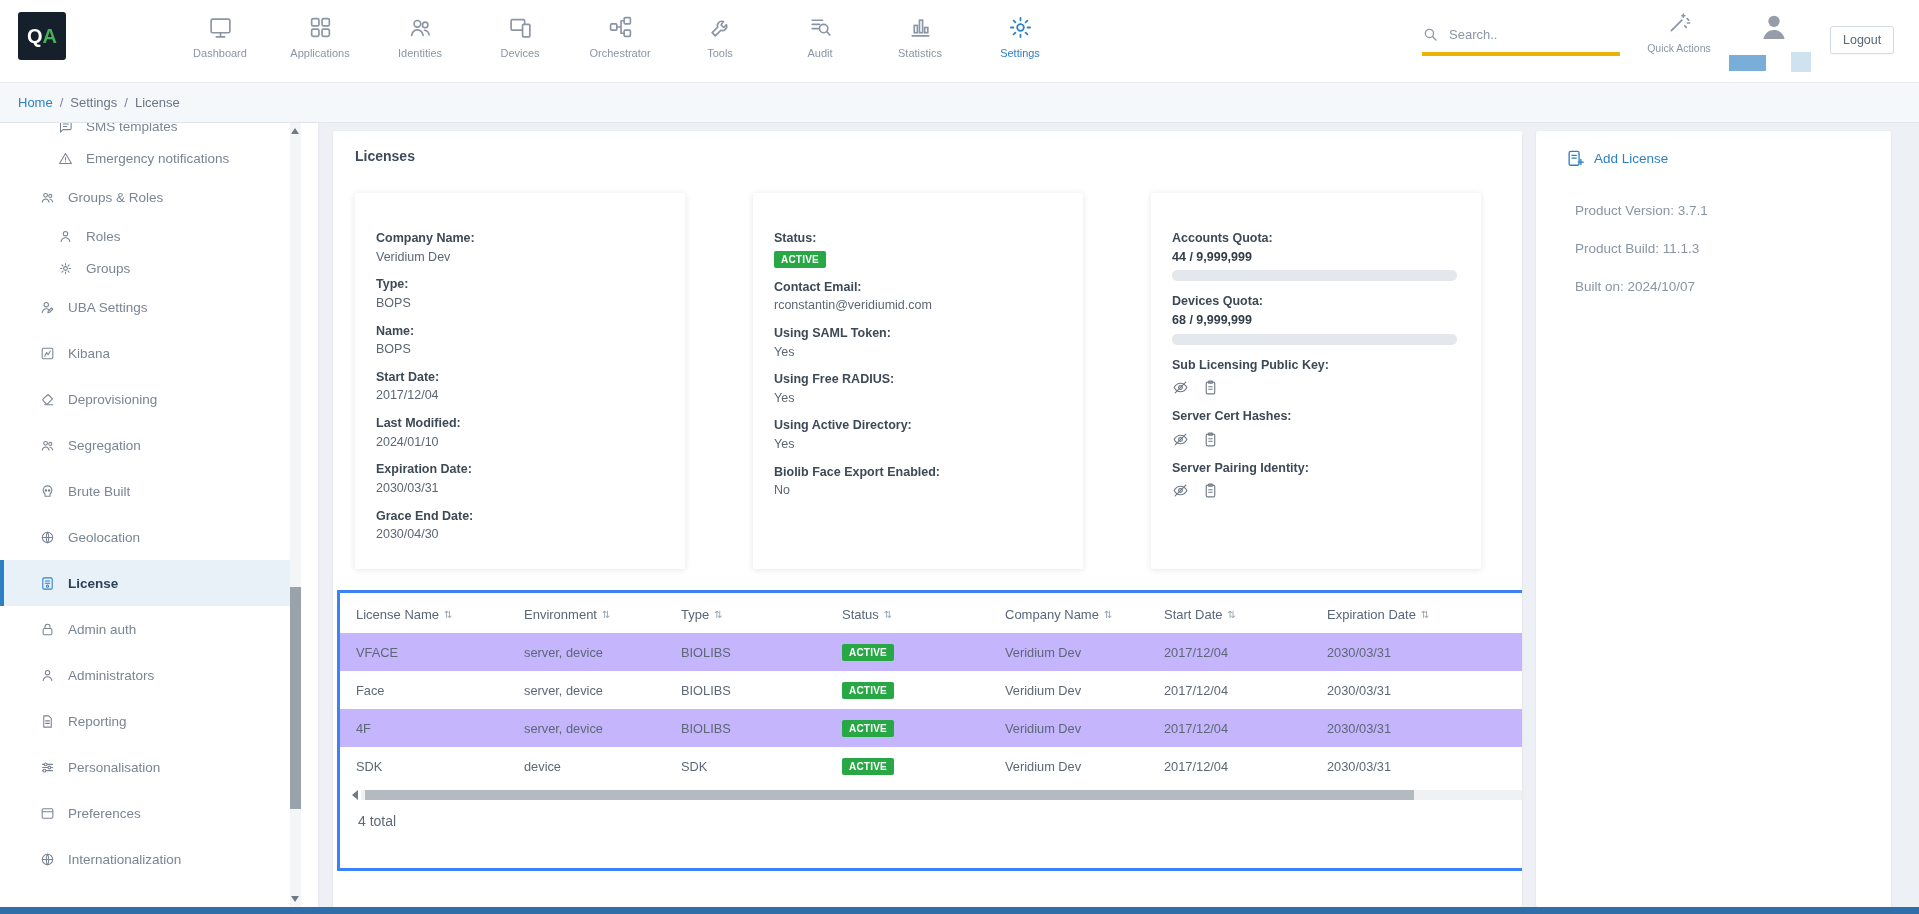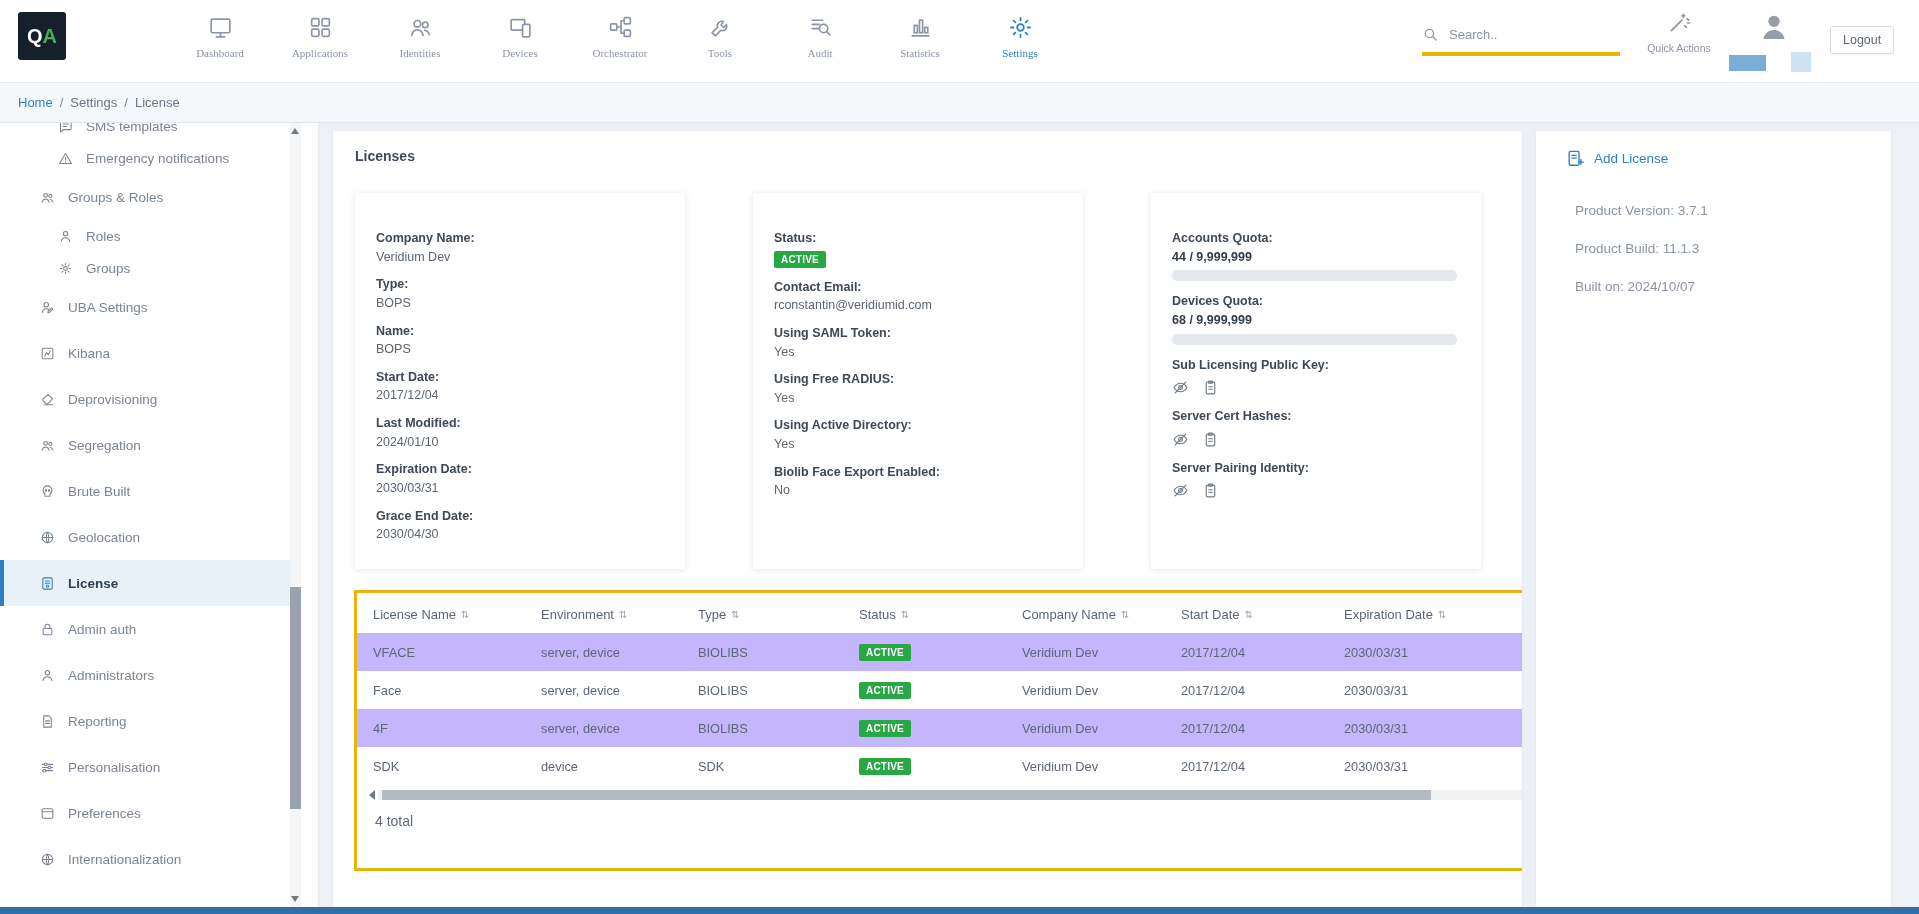--- a/index.html
+++ b/index.html
@@ -8,21 +8,21 @@
   #app { position:relative; width:1919px; height:914px; background:#edf0f4; overflow:hidden; }
   svg { display:block; }
 
   
   .topnav { position:absolute; left:0; top:0; width:1919px; height:83px; background:#fff; border-bottom:1px solid #e9edf2; z-index:5; }
   .logo { position:absolute; left:18px; top:12px; width:48px; height:48px; background:#161f2c; border-radius:3px; display:flex; align-items:center; justify-content:center; font-size:20px; font-weight:bold; cursor:pointer; }
   .logo .lq { color:#ffffff; }
   .logo .la { color:#45b055; }
   .nav-items { position:absolute; left:170px; top:9px; display:flex; }
   .nav-item { width:100px; display:flex; flex-direction:column; align-items:center; padding-top:6px; gap:7px; color:#8b95a5; cursor:pointer; }
-  .nav-item .nav-label { font-size:11px;font-family:Liberation Serif, serif; }
+  .nav-item .nav-label { font-size:11px; }
   .nav-item svg { width:25px; height:25px; }
   .nav-item.active { color:#2e80c4; }
   .search-wrap { position:absolute; left:1422px; top:26px; width:198px; display:flex; align-items:center; gap:10px; border-bottom:4px solid #eab308; padding-bottom:9px; color:#8b95a5; }
   .search-wrap svg { width:17px; height:17px; }
   .search-wrap input { border:none; outline:none; background:transparent; font-family:inherit; font-size:13px; color:#6b7684; width:155px; }
   .search-wrap input::placeholder { color:#8b95a5; }
   .quick-actions { position:absolute; left:1641px; top:11px; width:76px; display:flex; flex-direction:column; align-items:center; gap:8px; color:#8b95a5; cursor:pointer; }
   .quick-actions svg { width:23px; height:23px; }
   .quick-actions .qa-label { font-size:10.5px; }
   .avatar { position:absolute; left:1757px; top:10px; width:34px; height:34px; color:#949da9; cursor:pointer; }
@@ -61,21 +61,21 @@
   .f-value { font-size:12.5px; color:#5c6673; margin-top:3px; line-height:1.25; }
   .badge { display:inline-block; background:#28a745; color:#fff; font-size:10px; font-weight:bold; padding:3px 7px; border-radius:2px; letter-spacing:.2px; }
   .status-field .badge { margin-top:4px; }
   .quota-field .f-value { font-weight:bold; color:#323d49; }
   .quota-bar { width:285px; height:11px; background:#e4e8ec; border-radius:5px; margin-top:5px; margin-bottom:13px; position:relative; overflow:hidden; }
   .quota-fill { position:absolute; left:0; top:0; height:100%; width:0%; background:#2e80c4; }
   .secret-icons { display:flex; align-items:center; gap:13px; margin-top:6px; margin-bottom:13px; color:#6f7a87; }
   .secret-icons svg { width:17px; height:17px; cursor:pointer; }
 
   
-  .table-box { position:absolute; left:4px; top:459px; width:1312px; height:281px; border:3px solid #eab308; background:#fff;margin-left:17px; }
+  .table-box { position:absolute; left:4px; top:459px; width:1312px; height:281px; border:3px solid #3b82f6; background:#fff; }
   .tgrid { display:grid; grid-template-columns:168px 157px 161px 163px 159px 163px 1fr; align-items:center; padding-left:16px; }
   .thead { height:38px; margin-top:2px; color:#5b6678; font-size:13px; }
   .th { display:flex; align-items:center; cursor:pointer; }
   .sort-icon { font-size:10px; color:#9aa4b0; margin-left:5px; }
   .trow { height:38px; font-size:12.8px; color:#5d6876; cursor:pointer; }
   .trow.alt { background:#c4b5fd; }
   .hscroll { margin:4px 12px 0 12px; height:12px; display:flex; align-items:center; }
   .hs-arrow-left { width:0; height:0; border-top:5px solid transparent; border-bottom:5px solid transparent; border-right:6px solid #707a86; cursor:pointer; }
   .hs-arrow-right { width:0; height:0; border-top:5px solid transparent; border-bottom:5px solid transparent; border-left:6px solid #707a86; cursor:pointer; }
   .hs-track { flex:1; height:10px; background:#f0f1f3; margin:0 3px; position:relative; }

